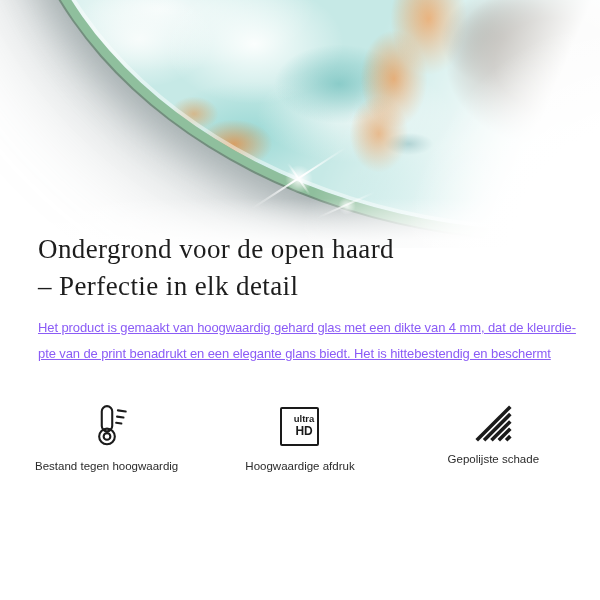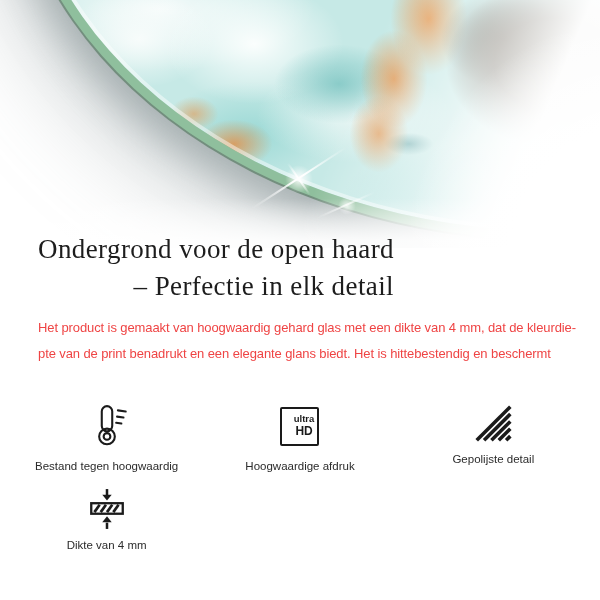--- a/index.html
+++ b/index.html
@@ -49,26 +49,26 @@
   }
   .sparkle{position:absolute;pointer-events:none;}
   .glow{position:absolute;border-radius:50%;
     background:radial-gradient(circle, rgba(255,255,255,0.95) 0%, rgba(255,255,255,0) 70%);}
   .streak{position:absolute;
     background:linear-gradient(90deg, rgba(255,255,255,0) 0%, #fff 45%, #fff 55%, rgba(255,255,255,0) 100%);}
   
   .heading{
     position:absolute;left:38px;top:231px;margin:0;
     font-family:"Liberation Serif",serif;font-weight:400;
-    font-size:27px;line-height:37px;letter-spacing:0.4px;color:#1d1d1d;text-align:right;
+    font-size:27px;line-height:37px;letter-spacing:0.4px;color:#1d1d1d;
   }
   .heading span{display:block;}
   .desc{
     position:absolute;left:38px;top:315px;margin:0;
-    font-size:13px;line-height:26px;letter-spacing:-0.1px;color:#ef4444;
+    font-size:13px;line-height:26px;letter-spacing:-0.1px;color:#8b5cf6;text-decoration:underline;
   }
   .desc span{display:block;white-space:nowrap;}
   
   .features{
     position:absolute;left:10px;top:402px;width:580px;
     display:grid;grid-template-columns:repeat(3,1fr);row-gap:14px;
   }
   .feature{display:flex;flex-direction:column;align-items:center;}
   .icon-wrap{height:48px;display:flex;align-items:center;justify-content:center;margin-bottom:9px;}
   .feature.r2 .icon-wrap{height:42px;margin-bottom:8px;}
@@ -141,36 +141,18 @@
     <div class="feature r2">
       <div class="icon-wrap">
         <svg class="icon-svg" width="42" height="42" viewBox="0 0 40 40" style="stroke-width:3.4;">
           <path d="M4.5 36.5 L36.5 4.5"></path>
           <path d="M11.5 36.5 L36.5 11.5"></path>
           <path d="M18.5 36.5 L36.5 18.5"></path>
           <path d="M25.5 36.5 L36.5 25.5"></path>
           <path d="M32.5 36.5 L36.5 32.5"></path>
         </svg>
       </div>
-      <div class="label">Gepolijste detail</div>
+      <div class="label">Gepolijste schade</div>
     </div>
 
-    <div class="feature r2">
-      <div class="icon-wrap">
-        <svg class="icon-svg" width="42" height="42" viewBox="0 0 40 40">
-          <path d="M20 1 V7" stroke-width="2.4"></path>
-          <path d="M15.5 6.5 L20 12 L24.5 6.5 Z" fill="#1b1b1b" stroke="none"></path>
-          <rect x="5" y="14.5" width="30" height="10" stroke-width="2.2"></rect>
-          <g stroke-width="2.6">
-            <path d="M8 23 L13 16"></path>
-              <path d="M14 23 L19 16"></path>
-            <path d="M20 23 L25 16"></path>
-              <path d="M26 23 L31 16"></path>
-          </g>
-          <path d="M20 39 V33" stroke-width="2.4"></path>
-          <path d="M15.5 32.5 L20 27 L24.5 32.5 Z" fill="#1b1b1b" stroke="none"></path>
-        </svg>
-      </div>
-      <div class="label">Dikte van 4 mm</div>
-    </div>
 
   </div>
 </div>
 
 </body></html>

